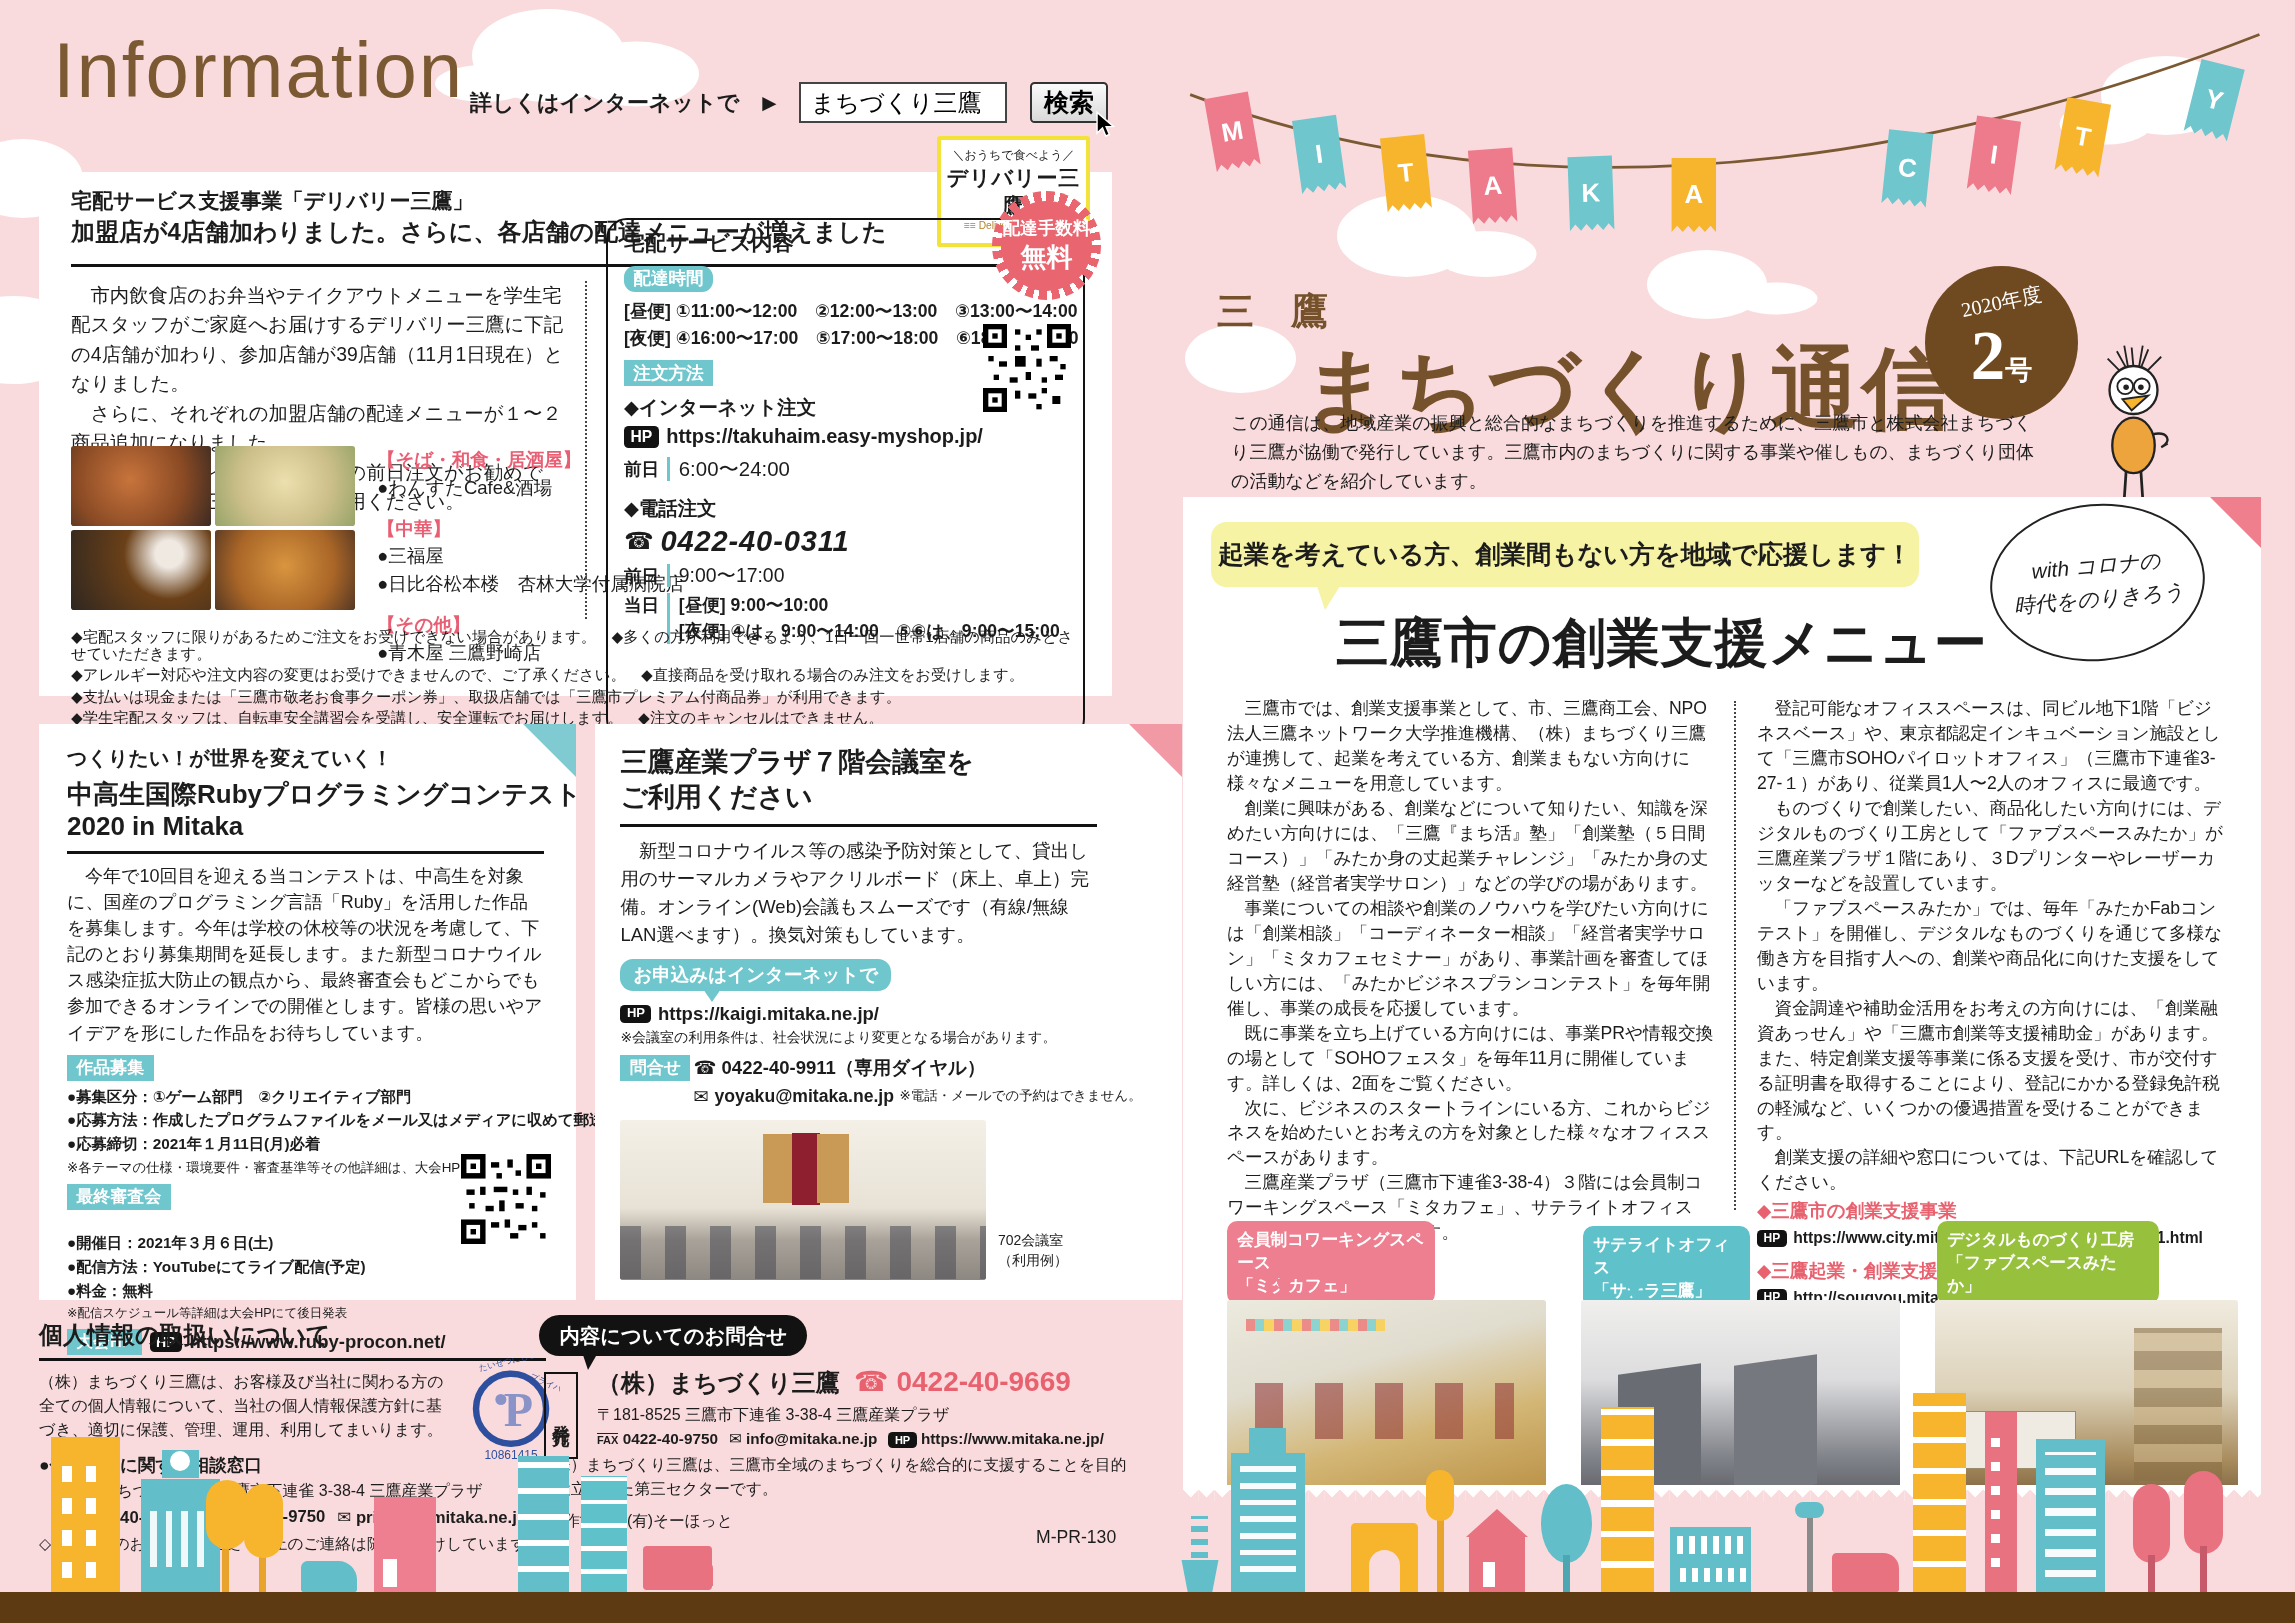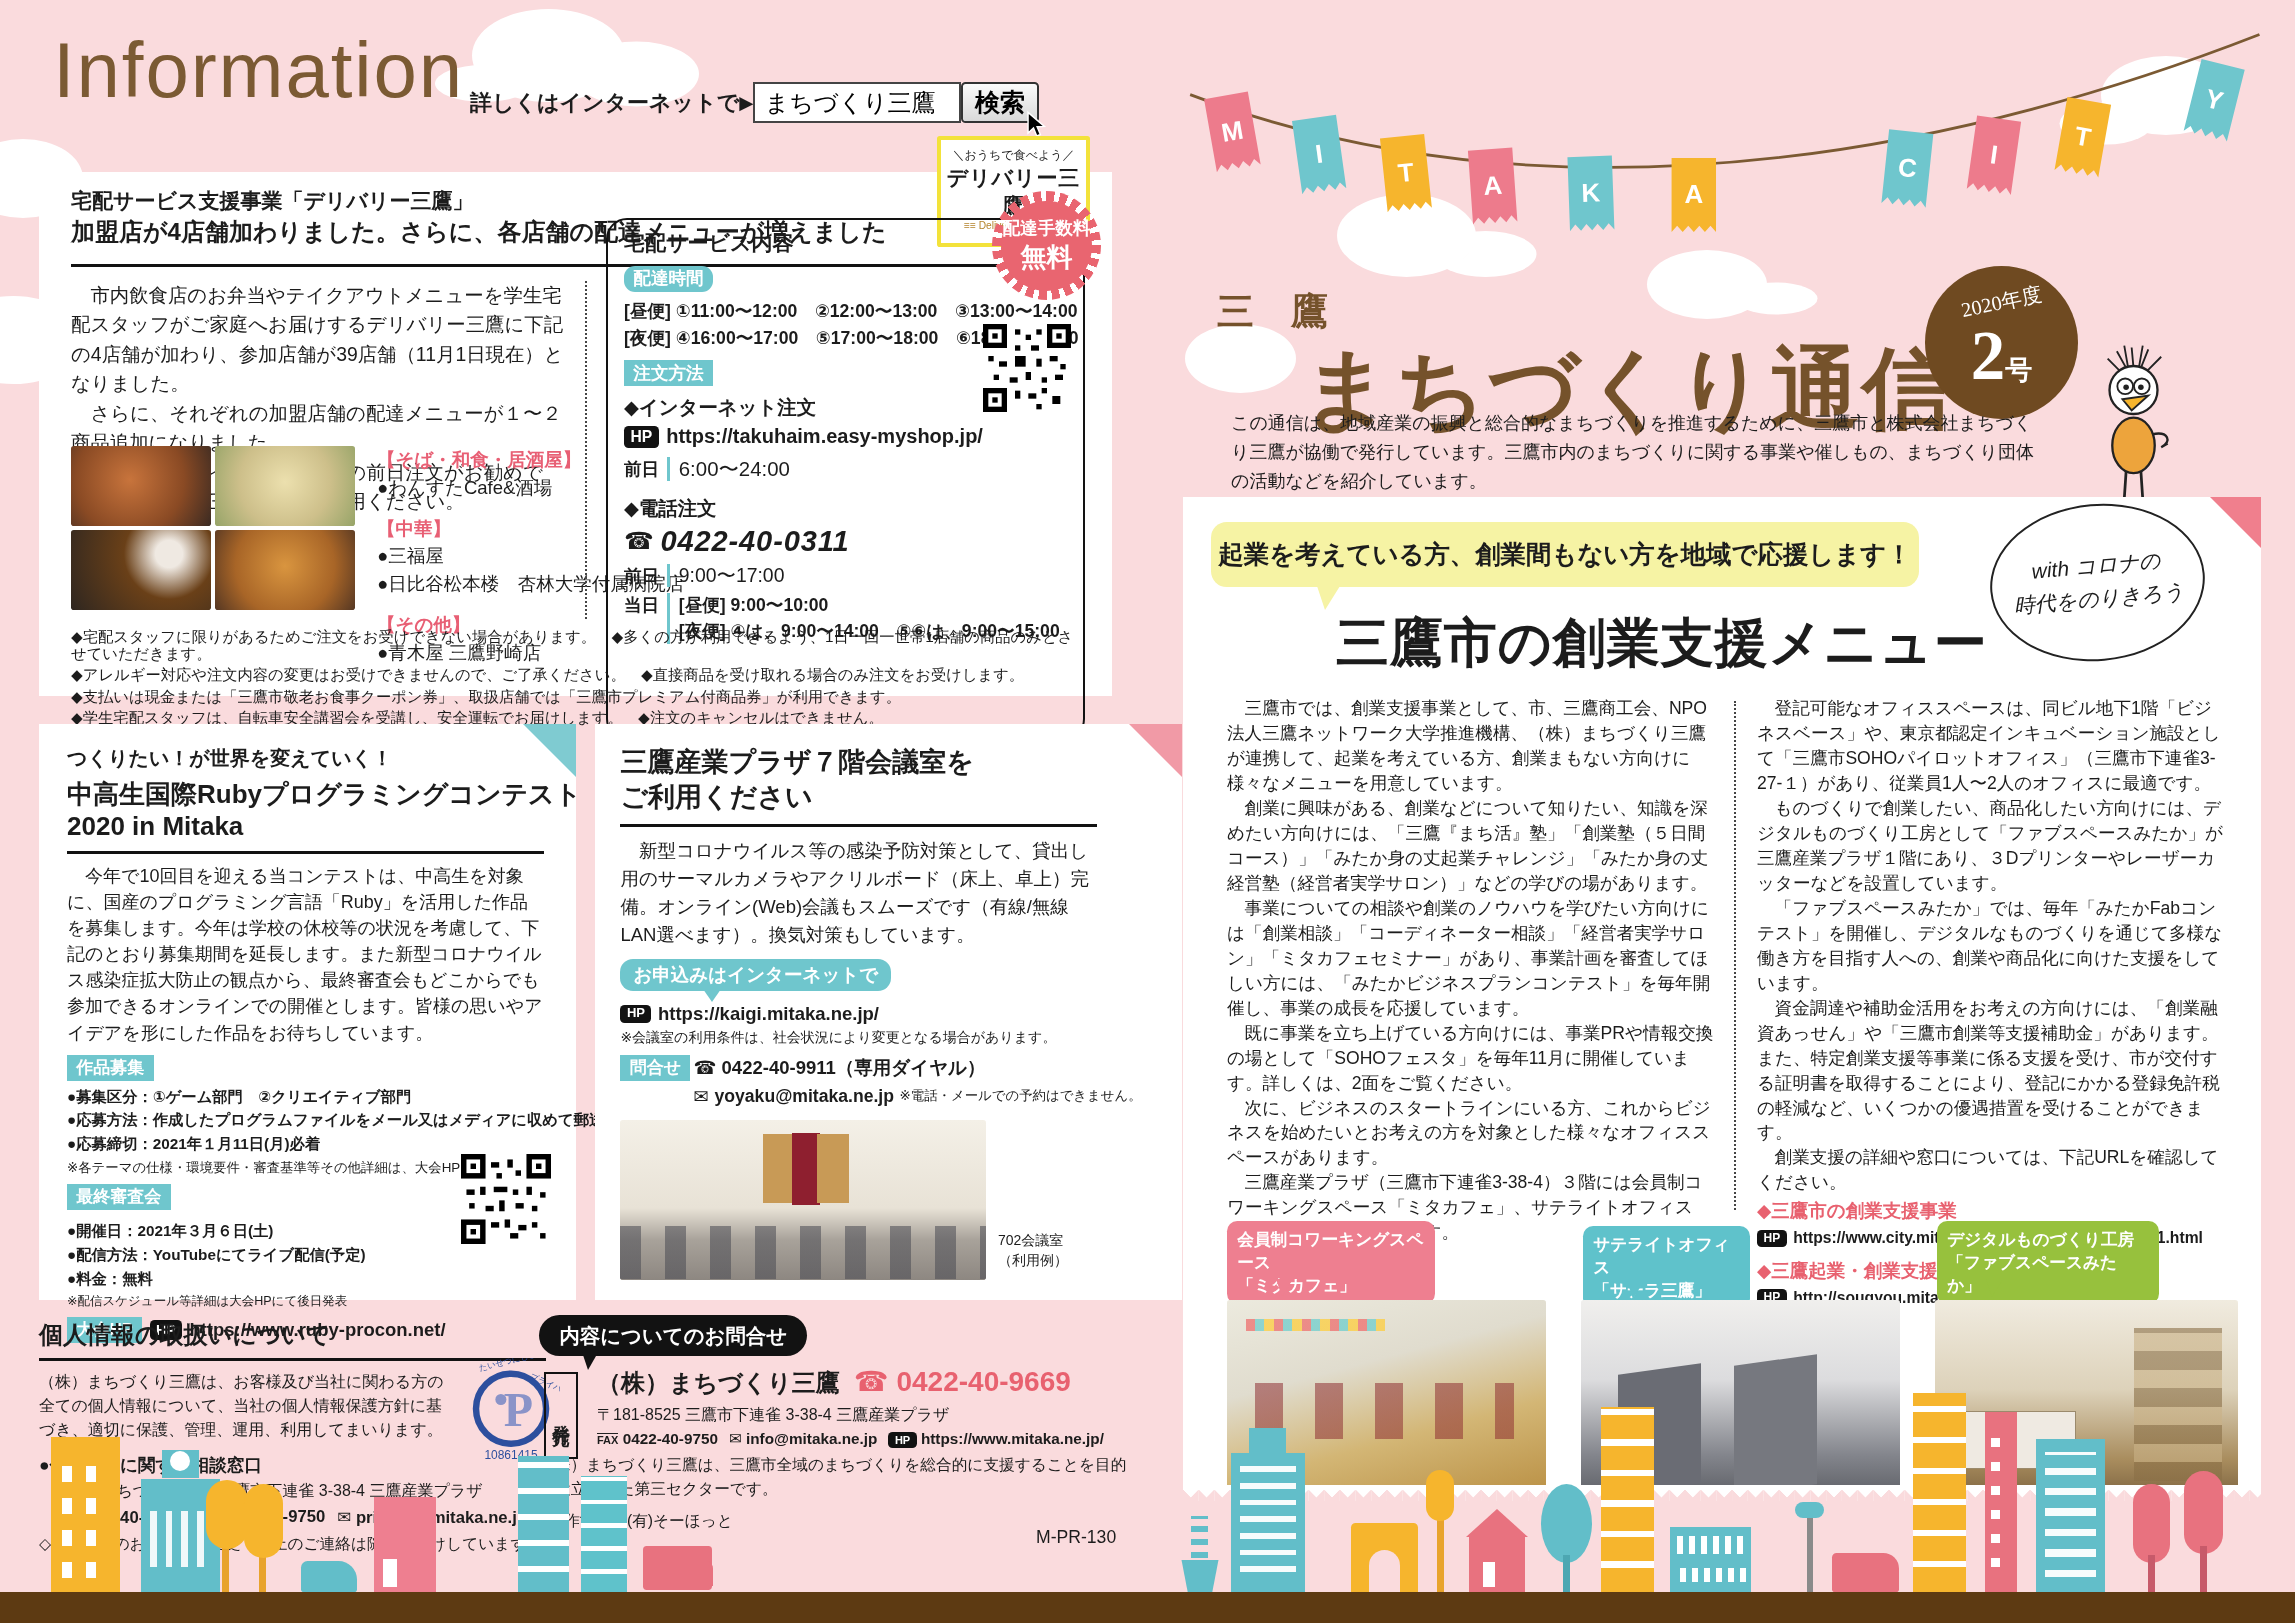--- a/index.html
+++ b/index.html
@@ -32,21 +32,21 @@
   <div class="cloud" style="left:-37px;top:139px;width:120px;height:79px;box-shadow:56px 28px 0 -18.5px #fff;"></div>
   <div class="cloud" style="left:-56px;top:296px;width:139px;height:88px;box-shadow:69px 32px 0 -23px #fff;"></div>
   <div class="cloud" style="left:1337px;top:194px;width:139px;height:83px;box-shadow:79px 18.5px 0 -18.5px #fff;"></div>
   <div class="cloud" style="left:1185px;top:324px;width:111px;height:69px;"></div>
   <div class="cloud" style="left:2101px;top:56px;width:130px;height:79px;box-shadow:-60px 28px 0 -18.5px #fff;"></div>
   <div class="cloud" style="left:1647px;top:250px;width:120px;height:69px;box-shadow:69px 14px 0 -18.5px #fff;"></div>
 
   <div class="abs" style="left:0;top:0;width:1148px;height:1623px;">
 
     <div class="abs" style="left:53px;top:25.4px;font-size:78px;color:#7b5a33;letter-spacing:1.9px;">Information</div>
-    <div class="abs" style="left:470px;top:82px;display:flex;align-items:center;gap:0;">
+    <div class="abs" style="left:470px;top:82px;display:flex;align-items:center;gap:23px;">
       <span class="b" style="font-size:22px;">詳しくはインターネットで</span>
       <span style="font-size:18.5px;">▶</span>
       <input style="width: 185px; height: 37px; border: 2.3px solid rgb(68, 68, 68); font-size: 24px; padding: 0px 9.3px; background: rgb(255, 255, 255);" value="まちづくり三鷹">
       <span style="position:relative;">
         <button style="height:41px;padding:0 12px;font-size:25px;font-weight:bold;background:linear-gradient(#fbfbfb,#d9d9d9);border:2.3px solid #333;border-radius:4.6px;">検索</button>
         <svg width="29" height="29" viewBox="0 0 24 24" style="position:absolute;right:-12px;bottom:-15.7px;">
           <path d="M5 2 L5 19 L9.5 14.8 L12.2 21.5 L15.2 20.3 L12.5 13.8 L18.5 13.6 Z" fill="#000" stroke="#fff" stroke-width="1.2"></path>
         </svg>
       </span>
     </div>
@@ -183,21 +183,21 @@
         <span style="display:block;">2020 in Mitaka</span>
       </div>
       <div class="rule" style="width:477px;margin-top:8.3px;"></div>
       <div style="font-size:18px;line-height:1.45;margin-top:9.3px;width:479px;">　今年で10回目を迎える当コンテストは、中高生を対象に、国産のプログラミング言語「Ruby」を活用した作品を募集します。今年は学校の休校等の状況を考慮して、下記のとおり募集期間を延長します。また新型コロナウイルス感染症拡大防止の観点から、最終審査会もどこからでも参加できるオンラインでの開催とします。皆様の思いやアイデアを形にした作品をお待ちしています。</div>
       <div style="margin-top:9.3px;"><span class="tag" style="font-size:17px;">作品募集</span></div>
       <div class="b" style="font-size:15.3px;margin-top:5.6px;white-space:nowrap;">●募集区分：①ゲーム部門　②クリエイティブ部門</div>
       <div class="b" style="font-size:15.3px;margin-top:2.8px;white-space:nowrap;">●応募方法：作成したプログラムファイルをメール又はメディアに収めて郵送</div>
       <div class="b" style="font-size:15.3px;margin-top:2.8px;">●応募締切：2021年１月11日(月)必着</div>
       <div style="font-size:13.4px;margin-top:3.7px;">※各テーマの仕様・環境要件・審査基準等その他詳細は、大会HPを参照</div>
       <div style="margin-top:7.4px;"><span class="tag" style="font-size:17px;">最終審査会</span></div>
-      <div class="b" style="font-size:15.3px;margin-top:11px;">●開催日：2021年３月６日(土)</div>
+      <div class="b" style="font-size:15.3px;margin-top:23px;">●開催日：2021年３月６日(土)</div>
       <div class="b" style="font-size:15.3px;margin-top:2.8px;">●配信方法：YouTubeにてライブ配信(予定)</div>
       <div class="b" style="font-size:15.3px;margin-top:2.8px;">●料金：無料</div>
       <div style="font-size:12.5px;margin-top:3.7px;">※配信スケジュール等詳細は大会HPにて後日発表</div>
       <div style="margin-top:6.5px;display:flex;align-items:center;gap:7.4px;">
         <span class="tag" style="font-size:16.7px;">大会HP</span>
         <span class="hp" style="font-size:14px;">HP</span>
         <span class="b" style="font-size:18.5px;">https://www.ruby-procon.net/</span>
       </div>
 
       <svg class="abs qr" style="right:25.4px;bottom:56px;" width="90" height="90" viewBox="0 0 33 33">

